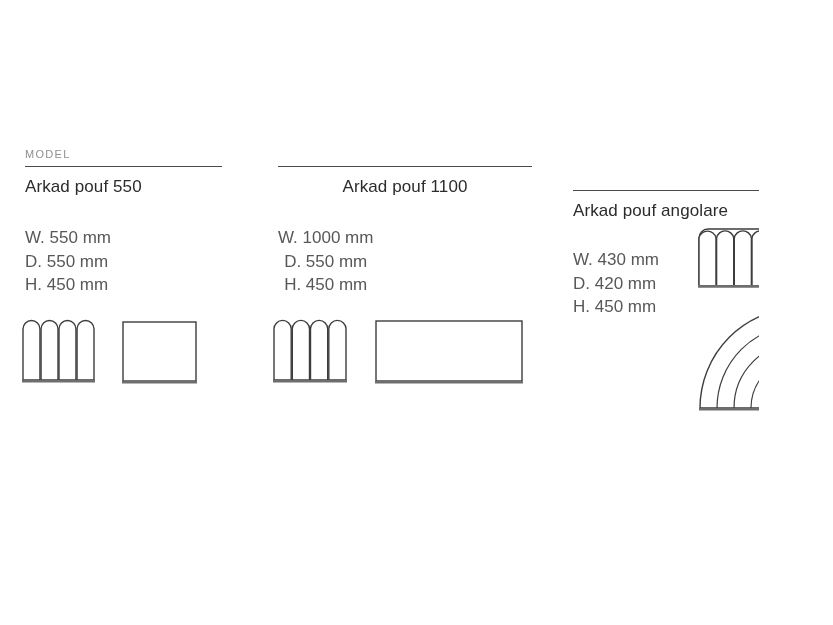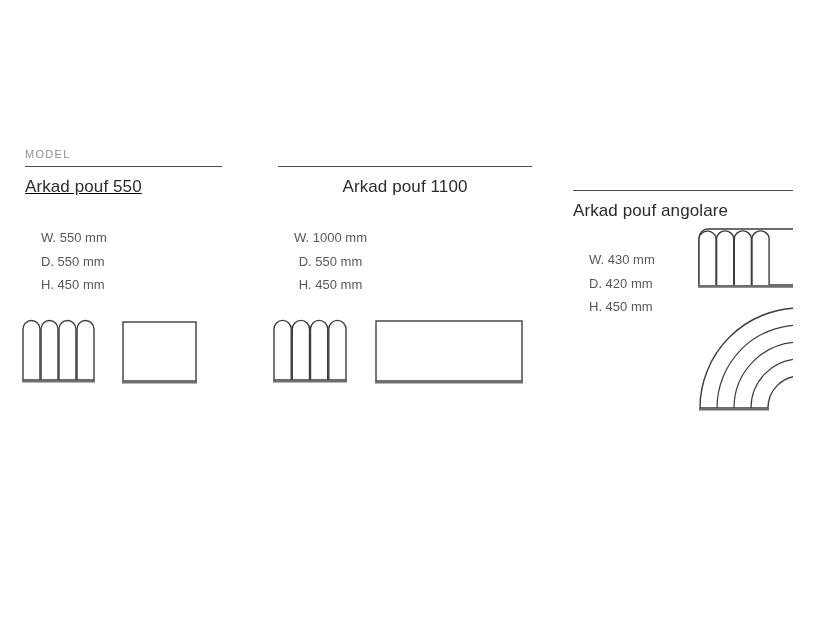--- a/index.html
+++ b/index.html
@@ -7,52 +7,51 @@
     padding: 0;
     background: #ffffff;
     font-family: "Liberation Sans", "DejaVu Sans", sans-serif;
   }
   .canvas {
     position: relative;
     width: 759px;
     height: 625px;
     background: #ffffff;
     overflow: hidden;
-    padding-left: 34px;
   }
   .model-label {
     position: absolute;
     left: 25px;
     top: 148px;
     font-size: 11px;
     letter-spacing: 1.3px;
     color: #8e8e8e;
   }
   .col { position: absolute; top: 166px; }
-  .col-1 { left: 25px;  width: 197px; text-decoration: underline; }
+  .col-1 { left: 25px;  width: 197px; }
   .col-2 { left: 278px; width: 254px; text-align: center; }
   .col-3 { left: 573px; width: 247px; margin-top: 24px; }
   .rule {
     height: 0;
     border-top: 1px solid #4a4a4a;
     margin: 0 0 0 0;
   }
   .product-title {
     margin: 0;
     padding-top: 10px;
     font-size: 17px;
     font-weight: 400;
     color: #2b2b2b;
     letter-spacing: 0.1px;
   }
   .dims {
     position: absolute;
-    left: 16px;
+    left: 0;
     top: 60px;
-    font-size: 13px;
+    font-size: 17px;
     line-height: 23.5px;
     color: #58585a;
   }
   .col-3 .dims { top: 58px; }
   .drawing { position: absolute; }
   
   #fv-550   { left: 22px;  top: 318px; }
   #tv-550   { left: 122px; top: 321px; }
   #fv-1100  { left: 273px; top: 318px; }
   #tv-1100  { left: 375px; top: 320px; }

